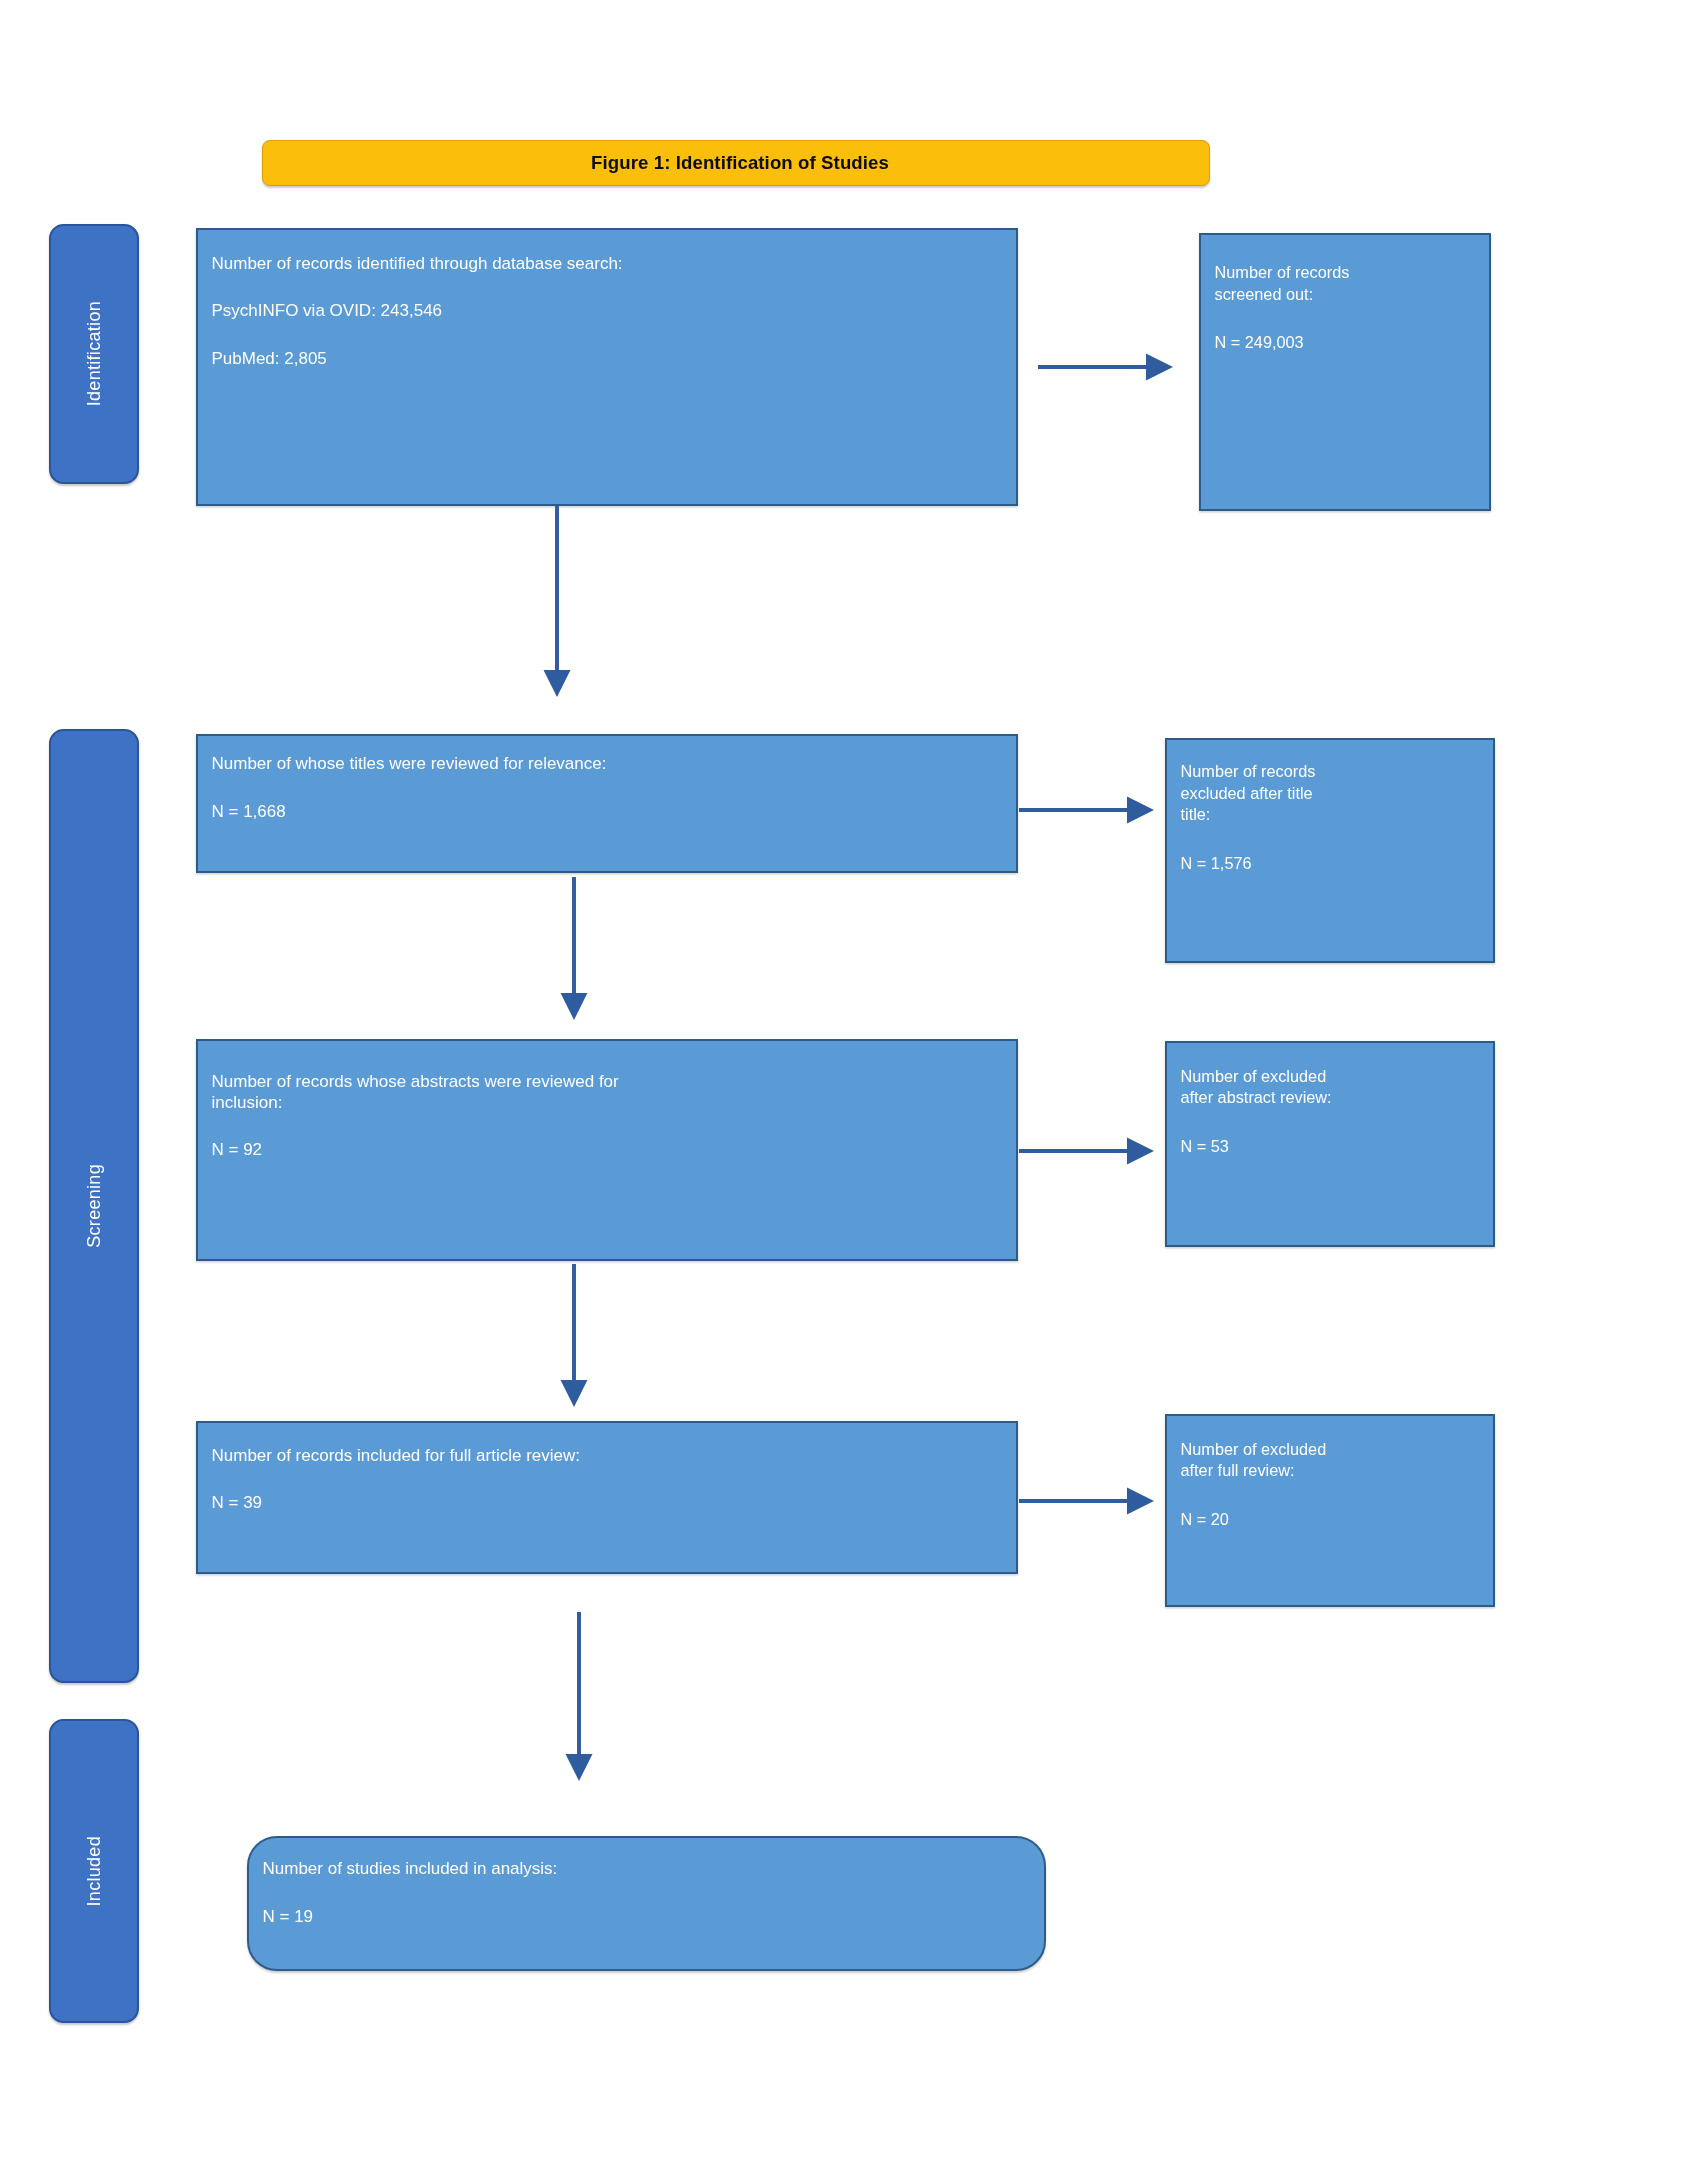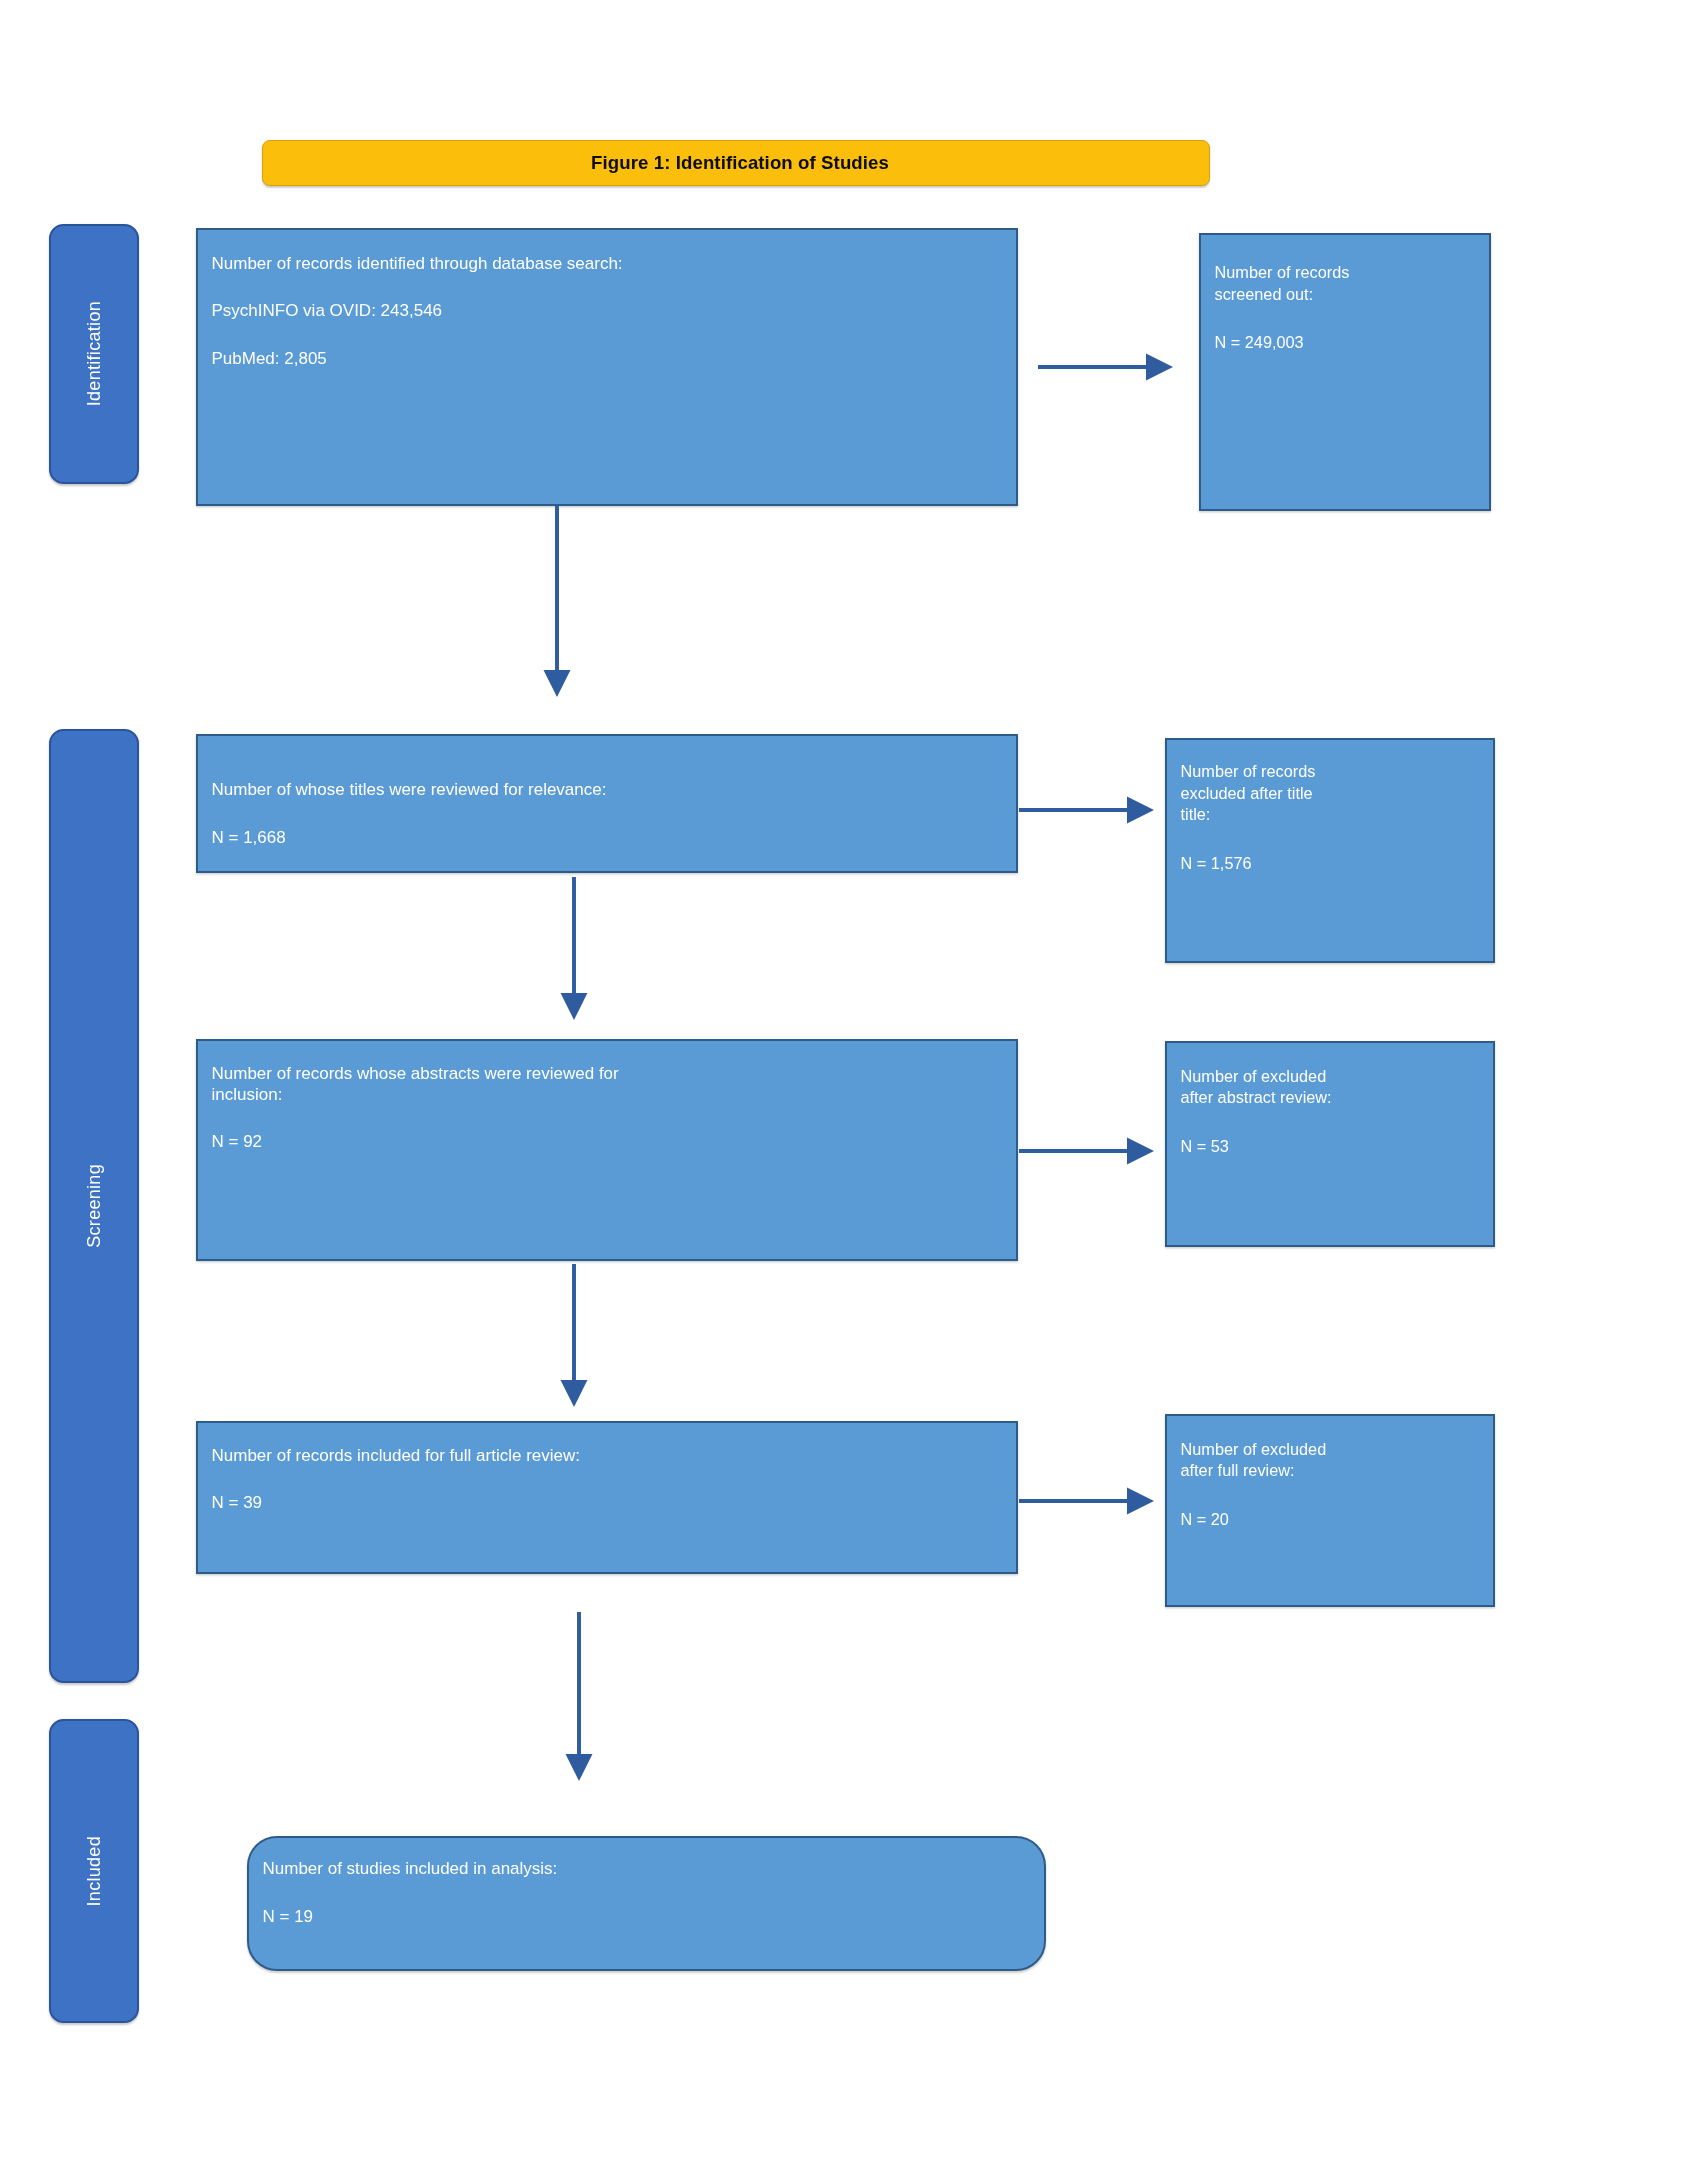--- a/index.html
+++ b/index.html
@@ -88,22 +88,22 @@
     font-size: 16.3px;
     line-height: 1.22;
     padding: 0 13.5px;
     box-sizing: border-box;
     width: 100%;
   }
   .pbox .line.gap-before { margin-top: 27px; }
 
   
   #box-identified   { left: 196px; top: 228px;  width: 822px; height: 278px; padding-top: 23.6px; }
-  #box-titles       { left: 196px; top: 734px; width: 822px; height: 139px; padding-top: 44px; }
-  #box-abstracts    { left: 196px; top: 1039px; width: 822px; height: 222px; padding-top: 23px; }
+  #box-titles       { left: 196px; top: 734px; width: 822px; height: 139px; padding-top: 18px; }
+  #box-abstracts    { left: 196px; top: 1039px; width: 822px; height: 222px; padding-top: 31px; }
   #box-fullreview   { left: 196px; top: 1421px; width: 822px; height: 153px; padding-top: 22.5px; }
   #box-included     { left: 247px; top: 1836px; width: 799px; height: 135px; padding-top: 21.4px; border-radius: 30px; }
 
   
   #box-screened-out { left: 1199px; top: 233px;  width: 292px; height: 278px; padding-top: 27px; }
   #box-excl-title   { left: 1165px; top: 738px; width: 330px; height: 225px; padding-top: 21.4px; }
   #box-excl-abs     { left: 1165px; top: 1041px; width: 330px; height: 206px; padding-top: 22.5px; }
   #box-excl-full    { left: 1165px; top: 1414px; width: 330px; height: 193px; padding-top: 22.5px; }
 
   #box-identified .line,

